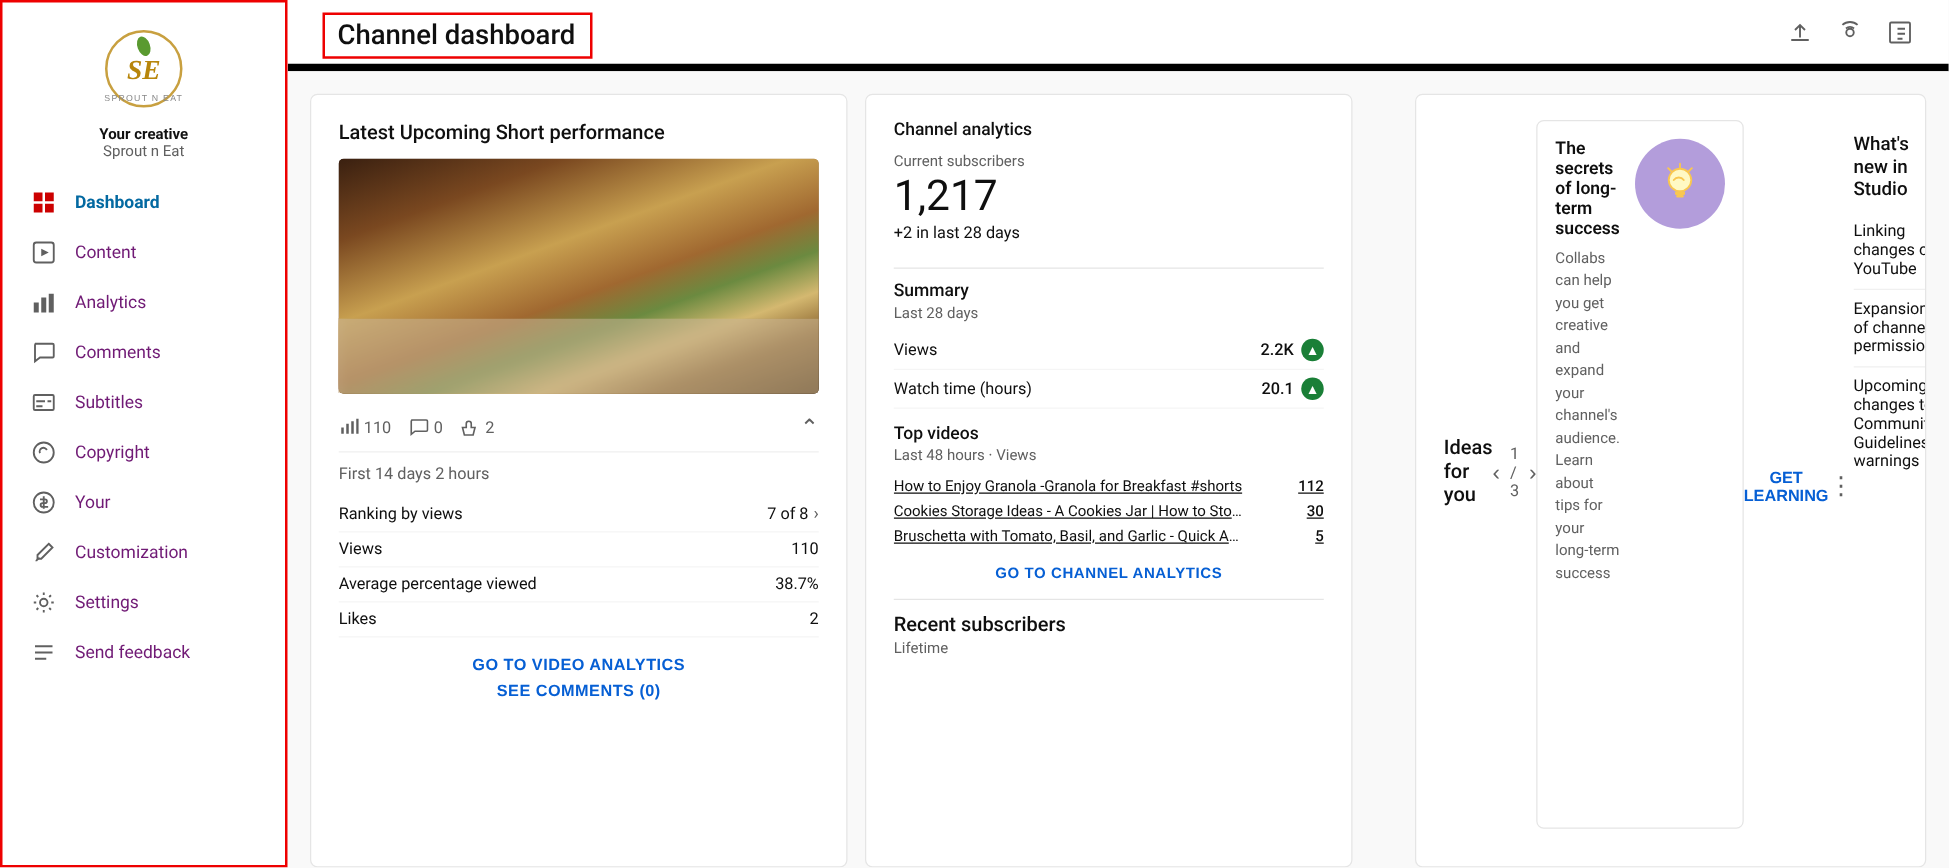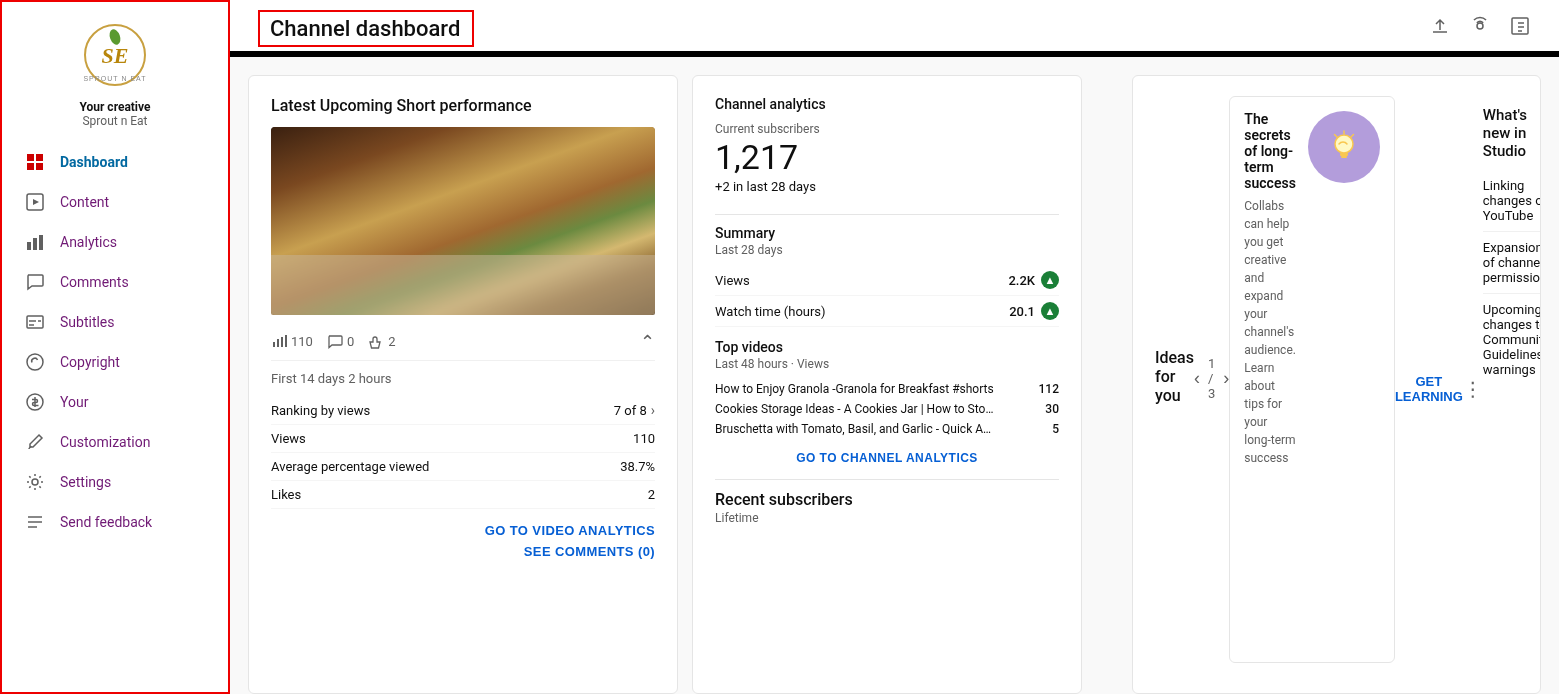--- a/index.html
+++ b/index.html
@@ -126,21 +126,21 @@
     .video-stats-row .stat { display: flex; align-items: center; gap: 4px; }
     .video-stats-row .chevron { margin-left: auto; cursor: pointer; font-size: 18px; }
     .perf-label { font-size: 13px; color: #606060; margin: 10px 0 10px 0; }
     .perf-row { display: flex; justify-content: space-between; align-items: center; padding: 6px 0; font-size: 13px; border-bottom: 1px solid #f5f5f5; }
     .perf-row:last-of-type { border-bottom: none; }
     .perf-row .label { color: #0f0f0f; }
     .perf-row .val { color: #0f0f0f; font-weight: 400; }
     .perf-row.ranking .val { display: flex; align-items: center; gap: 4px; }
     .ranking-chevron { color: #606060; font-size: 14px; cursor: pointer; }
     .card-actions { margin-top: 14px; display: flex; flex-direction: column; gap: 6px; }
-    .link-btn { color: #065fd4; font-size: 13px; font-weight: 600; letter-spacing: 0.03em; cursor: pointer; text-decoration: none; background: none; border: none; text-align: right; padding: 0; }
+    .link-btn { color: #065fd4; font-size: 13px; font-weight: 600; letter-spacing: 0.03em; cursor: pointer; text-decoration: none; background: none; border: none; text-align: center; padding: 0; }
 
     
     .card-analytics {
       width: 390px;
       min-width: 350px;
       margin-right: 14px;
       display: flex;
       flex-direction: column;
     }
     .card-analytics h2 { font-size: 14px; font-weight: 500; margin-bottom: 10px; }
@@ -150,21 +150,21 @@
     .subs-change { font-size: 13px; color: #0f0f0f; margin-top: 2px; }
     .divider { border: none; border-top: 1px solid #e5e5e5; margin: 10px 0; }
     .summary-title { font-size: 14px; font-weight: 500; margin-bottom: 2px; }
     .summary-sub { font-size: 12px; color: #606060; margin-bottom: 8px; }
     .metric-row { display: flex; align-items: center; justify-content: space-between; padding: 6px 0; border-bottom: 1px solid #f5f5f5; }
     .metric-label { font-size: 13px; color: #0f0f0f; }
     .metric-val { display: flex; align-items: center; gap: 6px; font-size: 13px; font-weight: 500; }
     .badge-up { background: #1a7f37; color: #fff; border-radius: 50%; width: 18px; height: 18px; display: flex; align-items: center; justify-content: center; font-size: 11px; }
     .top-videos-title { font-size: 14px; font-weight: 500; margin-top: 12px; margin-bottom: 2px; }
     .top-videos-sub { font-size: 12px; color: #606060; margin-bottom: 8px; }
-    .top-video-row { display: flex; align-items: flex-end; justify-content: space-between; padding: 3px 0; font-size: 12px; }
+    .top-video-row { display: flex; align-items: flex-end; justify-content: space-between; padding: 3px 0; font-size: 12px; text-decoration: underline; }
     .top-video-name { flex: 1; color: #0f0f0f; white-space: nowrap; overflow: hidden; text-overflow: ellipsis; max-width: 280px; }
     .top-video-count { font-size: 12px; font-weight: 500; min-width: 30px; text-align: right; }
     .go-analytics-btn { color: #065fd4; font-size: 12px; font-weight: 600; cursor: pointer; margin-top: 12px; letter-spacing: 0.04em; background: none; border: none; text-align: center; padding: 0; }
     .recent-subs-title { font-size: 16px; font-weight: 500; margin-bottom: 2px; }
     .recent-subs-sub { font-size: 12px; color: #606060; }
 
     
     .card-ideas {
       flex: 1;
       display: flex;

